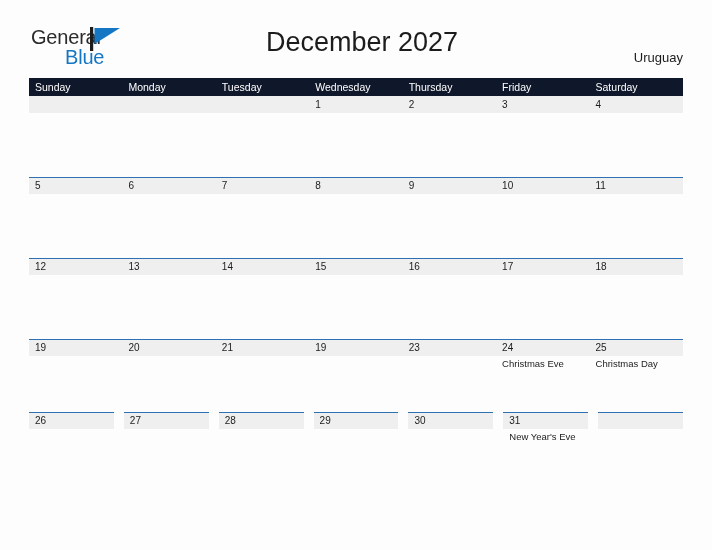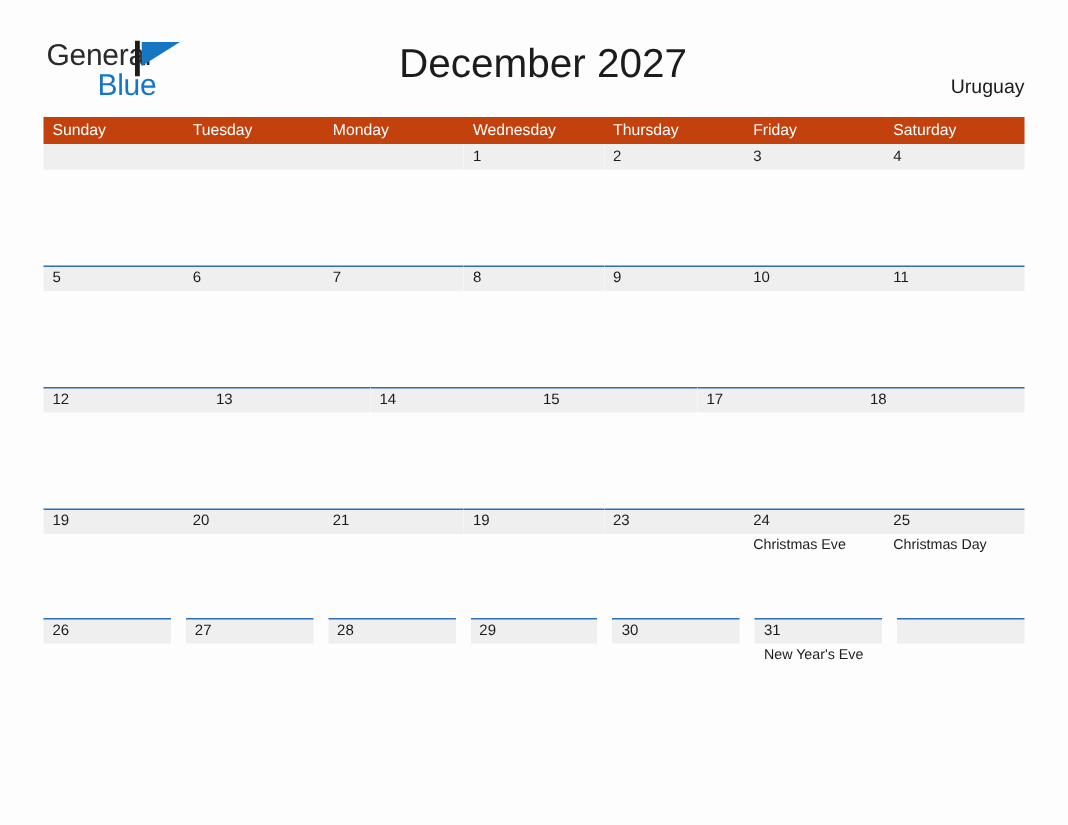--- a/index.html
+++ b/index.html
@@ -86,21 +86,21 @@
   }
 
   
   .calendar {
     margin: 0 29px 0 29px;
     width: 654px;
   }
 
   .weekday-header {
     display: flex;
-    background: #c2410c;
+    background: #0f172a;
     height: 18px;
   }
   .weekday-cell {
     flex: 1 1 0;
     color: #ffffff;
     font-size: 10.5px;
     line-height: 18px;
     padding-left: 6px;
     box-sizing: border-box;
     white-space: nowrap;
@@ -173,22 +173,22 @@
 
     <div class="cal-title">December 2027</div>
 
     <div class="cal-region">Uruguay</div>
   </div>
 
   <div class="calendar">
 
     <div class="weekday-header">
       <div class="weekday-cell">Sunday</div>
+      <div class="weekday-cell">Monday</div>
       <div class="weekday-cell">Tuesday</div>
-      <div class="weekday-cell">Monday</div>
       <div class="weekday-cell">Wednesday</div>
       <div class="weekday-cell">Thursday</div>
       <div class="weekday-cell">Friday</div>
       <div class="weekday-cell">Saturday</div>
     </div>
 
     <div class="week-row r1">
       <div class="day-cell">
         <div class="day-band">
           <span class="day-num"></span>
@@ -298,20 +298,26 @@
         <div class="day-event"></div>
       </div>
       <div class="day-cell">
         <div class="day-band">
           <span class="day-num">15</span>
         </div>
         <div class="day-event"></div>
       </div>
       <div class="day-cell">
         <div class="day-band">
+          <span class="day-num">16</span>
+        </div>
+        <div class="day-event"></div>
+      </div>
+      <div class="day-cell">
+        <div class="day-band">
           <span class="day-num">17</span>
         </div>
         <div class="day-event"></div>
       </div>
       <div class="day-cell">
         <div class="day-band">
           <span class="day-num">18</span>
         </div>
         <div class="day-event"></div>
       </div>

